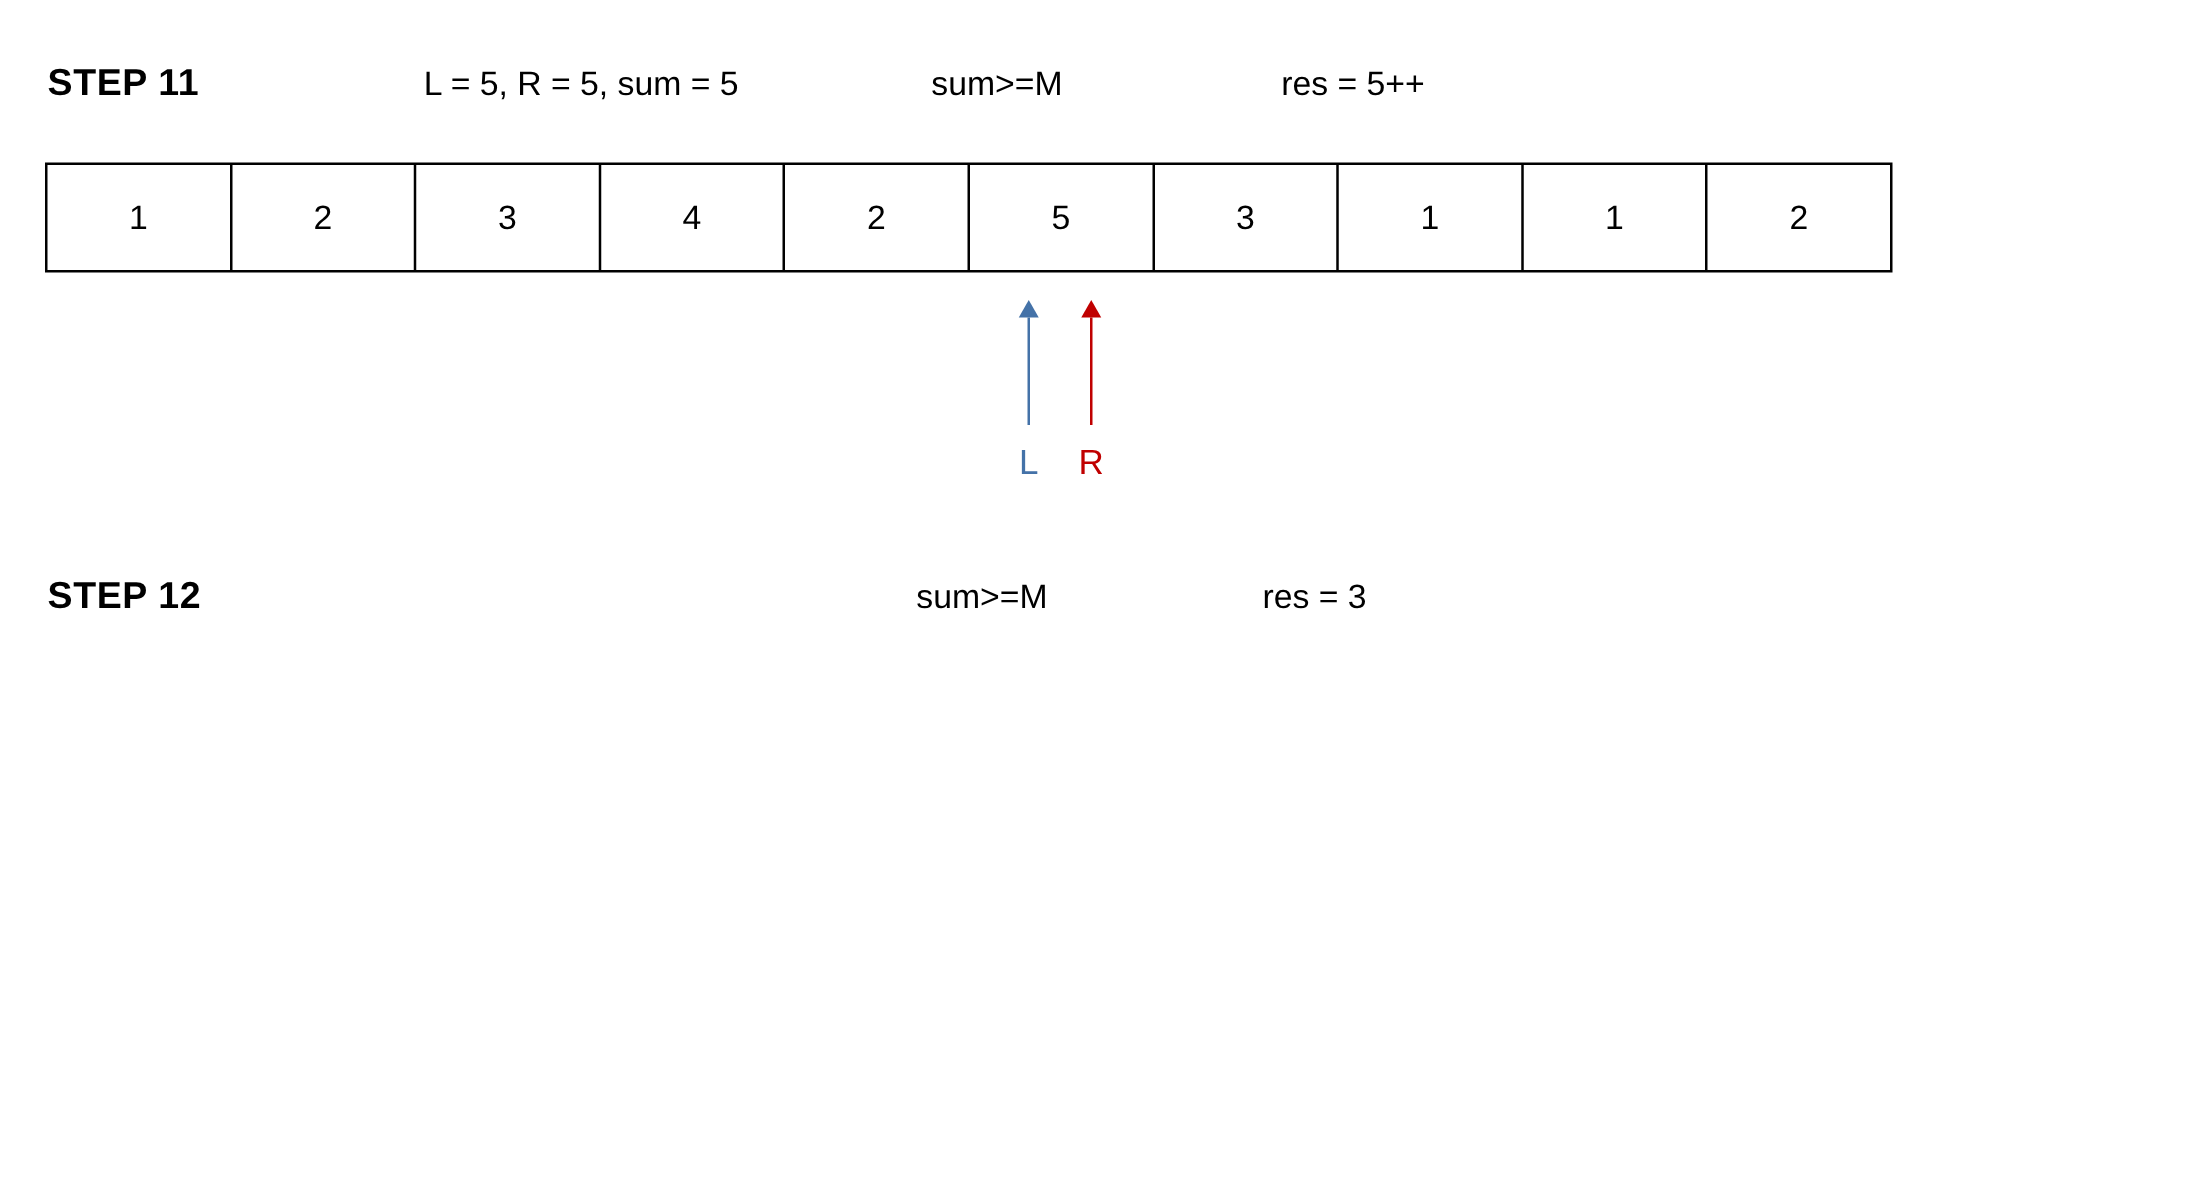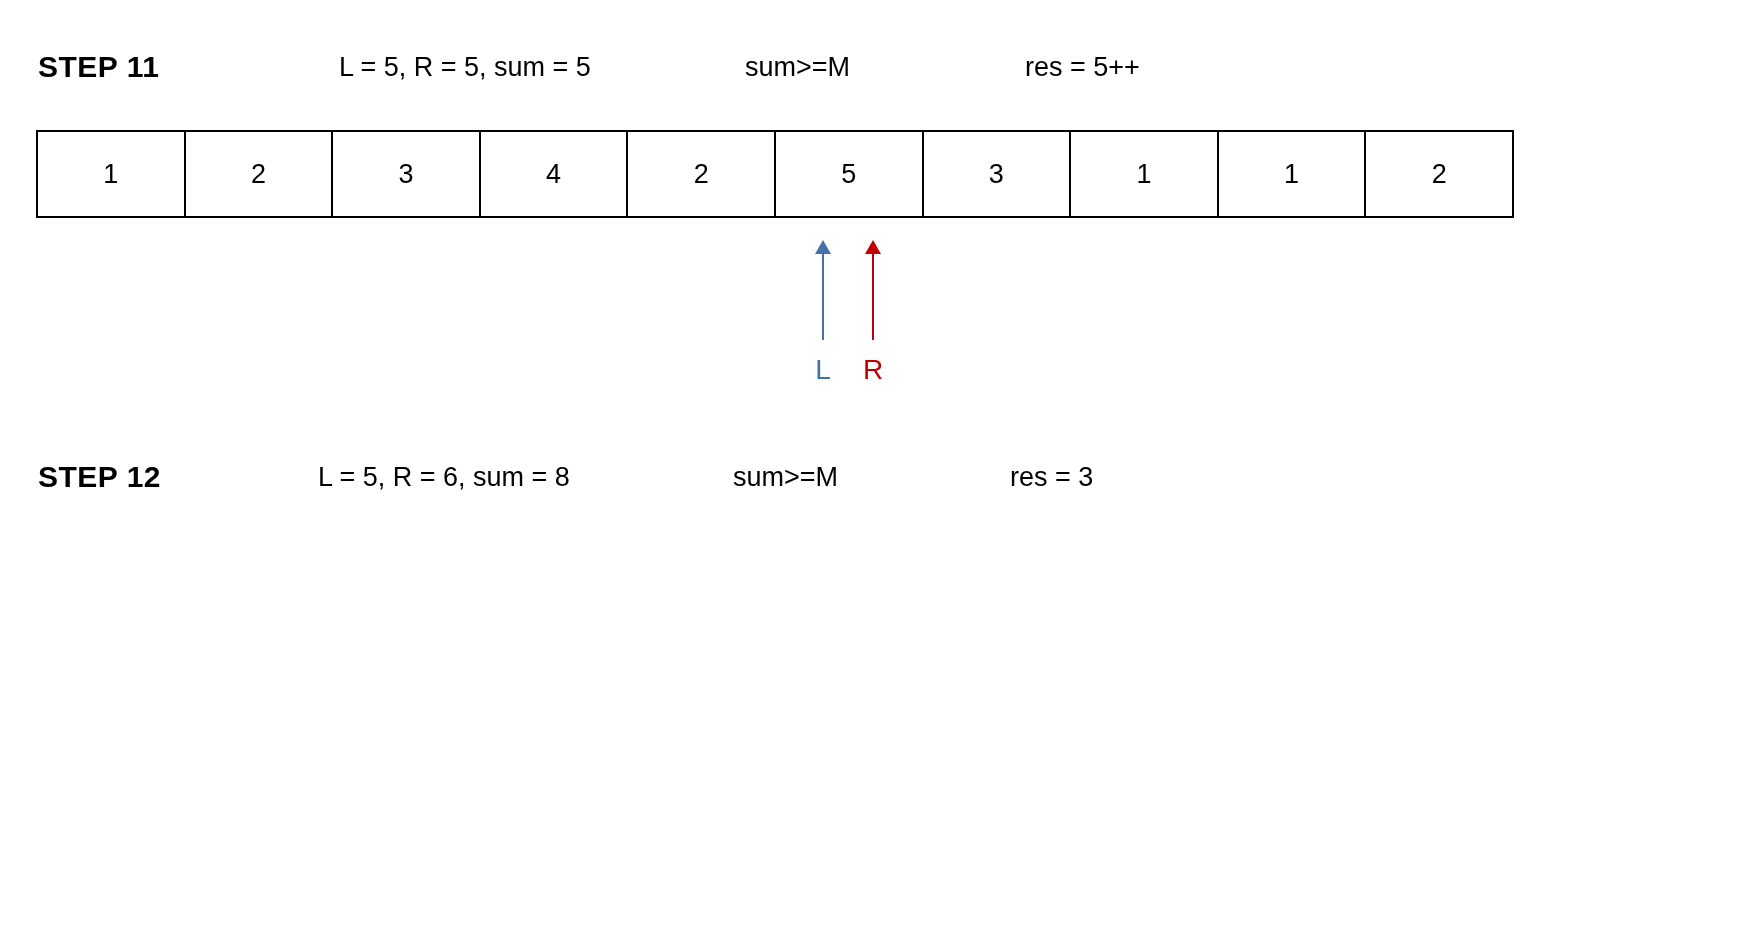--- a/index.html
+++ b/index.html
@@ -159,21 +159,20 @@
     <div class="stem"></div>
     <div class="plabel">R</div>
   </div>
 
 </section>
 
 <section class="step-block step-12">
 
   <div class="header-row">
     <div class="step-title">STEP 12</div>
-    <div class="state-vars s2-a">L = 5, R = 6, sum = 8</div>
     <div class="state-vars s2-b">sum&gt;=M</div>
     <div class="state-vars s2-c">res = 3</div>
   </div>
 
   <div class="pointer p-blue s12-L">
     
     
     
   </div>
 

